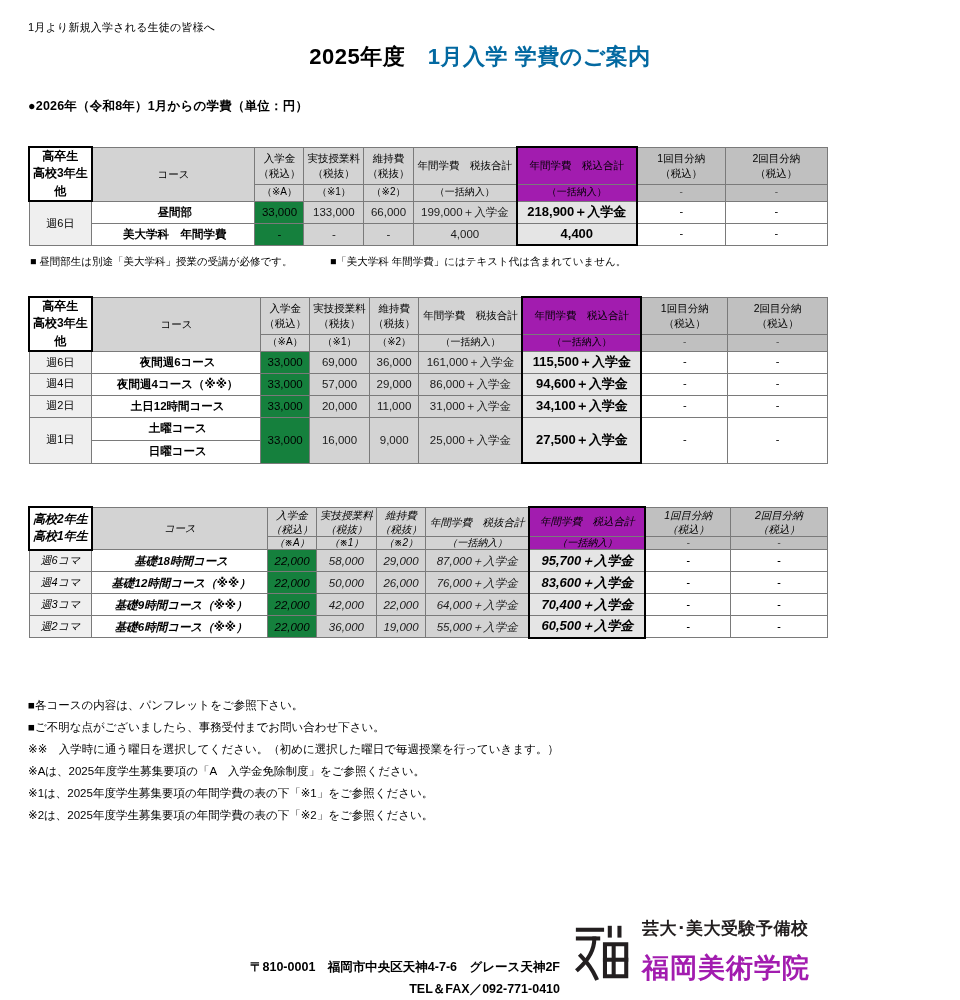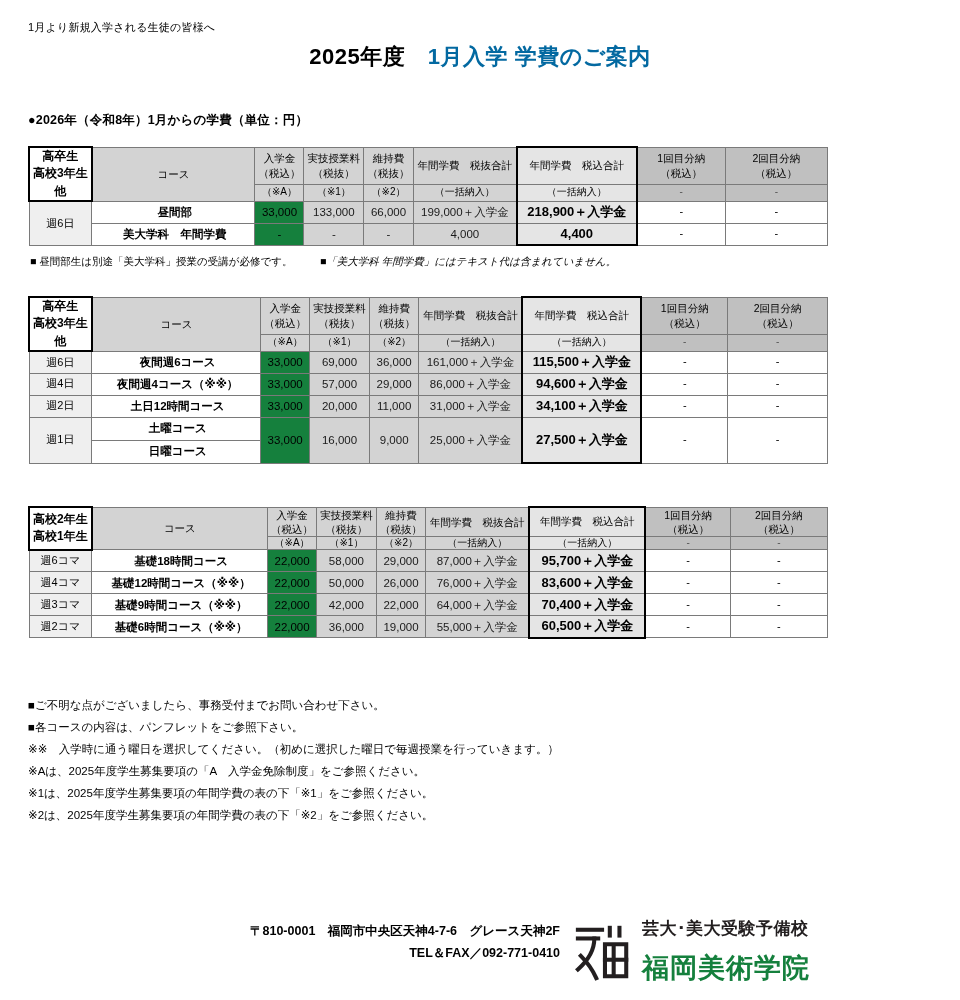--- a/index.html
+++ b/index.html
@@ -38,21 +38,21 @@
     text-align: center;
     font-size: 22px;
     font-weight: bold;
     letter-spacing: 0.5px;
     white-space: nowrap;
   }
   .maintitle .blue { color: #0369a1; }
   .sectionline {
     position: absolute;
     left: 28px;
-    top: 112px;
+    top: 98px;
     font-size: 12.5px;
     font-weight: bold;
     letter-spacing: 0.2px;
     white-space: nowrap;
   }
 
   
   .tbl {
     position: absolute;
     border-collapse: collapse;
@@ -72,21 +72,21 @@
   
   .c-grp   { width: 50px; }
   .c-course{ width: 203px; }
   .c-enter { width: 49px; }
   .c-jitsu { width: 60px; }
   .c-iji   { width: 50px; }
   .c-ex    { width: 105px; }
   .c-in    { width: 130px; }
   .c-pay1  { width: 115px; }
   .c-pay2  { width: 140px; }
-  .sh-white { background: #e5e5e5; }
+  .sh-white { background: #a21caf; }
 
   .corner {
     background: #ffffff;
     font-weight: bold;
     font-size: 12px;
     line-height: 1.45;
     border: 2px solid #000 !important;
   }
   .hdr {
     background: #d3d3d3;
@@ -152,21 +152,21 @@
     top: 694px;
     font-size: 11.5px;
     line-height: 1.92;
   }
   .footnotes div { white-space: nowrap; }
 
   
   .footer-addr {
     position: absolute;
     left: 150px;
-    top: 920px;
+    top: 956px;
     width: 410px;
     text-align: right;
     font-size: 12.5px;
     font-weight: bold;
     line-height: 1.78;
   }
   .footer-addr div { white-space: nowrap; }
   .logo-wrap {
     position: absolute;
     left: 575px;
@@ -182,21 +182,21 @@
     font-weight: bold;
     letter-spacing: 0.5px;
     color: #231f20;
     margin-bottom: 15px;
     white-space: nowrap;
   }
   .logo-name {
     font-size: 27px;
     font-weight: bold;
     letter-spacing: 1px;
-    color: #15803d;
+    color: #a21caf;
     white-space: nowrap;
   }
 </style>
 </head>
 <body>
 
 <div class="page">
 
   <div class="lead">1月より新規入学される生徒の皆様へ</div>
 
@@ -277,21 +277,21 @@
         <td class="num">-</td>
         <td class="num">4,000</td>
         <td class="total colmark-l colmark-r colmark-b">4,400</td>
         <td class="blank">-</td>
         <td class="blank">-</td>
       </tr>
     </tbody>
   </table>
 
   <div class="note-row" style="left:30px; top:255px;">■ 昼間部生は別途「美大学科」授業の受講が必修です。</div>
-  <div class="note-row" style="left:320px; top:255px;font-style:italic;">■「美大学科 年間学費」にはテキスト代は含まれていません。</div>
+  <div class="note-row" style="left:330px; top:255px;">■「美大学科 年間学費」にはテキスト代は含まれていません。</div>
 
   <table class="tbl" style="left:28px; top:296px;">
     <colgroup>
       <col class="c-grp">
         <col class="c-course">
         <col class="c-enter">
         <col class="c-jitsu">
         <col class="c-iji">
         <col class="c-ex">
         <col class="c-in">
@@ -382,21 +382,21 @@
         <td class="total colmark-l colmark-r colmark-b" rowspan="2">27,500＋入学金</td>
         <td class="blank" rowspan="2">-</td>
         <td class="blank" rowspan="2">-</td>
       </tr>
       <tr style="height:23px;">
         <td class="course">日曜コース</td>
       </tr>
     </tbody>
   </table>
 
-  <table class="tbl" style="left:28px; top:506px;">
+  <table class="tbl" style="left:28px; top:506px;font-style:italic;">
     <colgroup>
       <col class="c-grp">
         <col class="c-course">
         <col class="c-enter">
         <col class="c-jitsu">
         <col class="c-iji">
         <col class="c-ex">
         <col class="c-in">
         <col class="c-pay1">
         <col class="c-pay2">
@@ -482,22 +482,22 @@
         <td class="num">19,000</td>
         <td class="num">55,000＋入学金</td>
         <td class="total colmark-l colmark-r colmark-b">60,500＋入学金</td>
         <td class="blank">-</td>
         <td class="blank">-</td>
       </tr>
     </tbody>
   </table>
 
   <div class="footnotes">
+    <div>■各コースの内容は、パンフレットをご参照下さい。</div>
     <div>■ご不明な点がございましたら、事務受付までお問い合わせ下さい。</div>
-    <div>■各コースの内容は、パンフレットをご参照下さい。</div>
     <div>※※　入学時に通う曜日を選択してください。（初めに選択した曜日で毎週授業を行っていきます。）</div>
     <div>※Aは、2025年度学生募集要項の「A　入学金免除制度」をご参照ください。</div>
     <div>※1は、2025年度学生募集要項の年間学費の表の下「※1」をご参照ください。</div>
     <div>※2は、2025年度学生募集要項の年間学費の表の下「※2」をご参照ください。</div>
   </div>
 
   <div class="footer-addr">
     <div>〒810-0001　福岡市中央区天神4-7-6　グレース天神2F</div>
     <div>TEL＆FAX／092-771-0410</div>
   </div>

